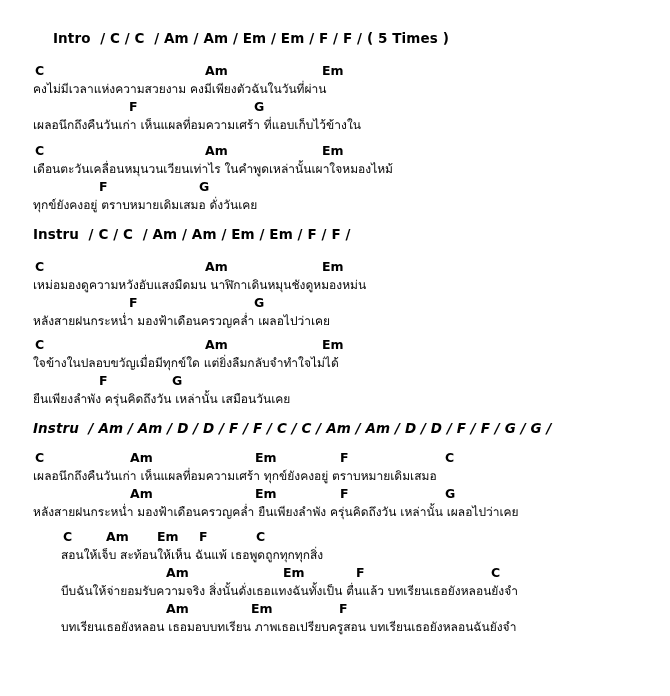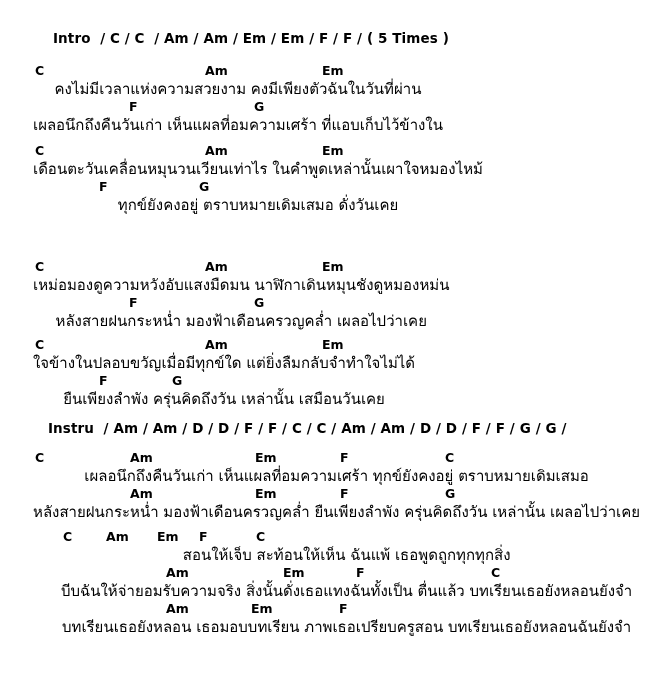--- a/index.html
+++ b/index.html
@@ -40,33 +40,33 @@
     white-space: pre;
   }
   .chord {
     position: absolute;
     top: 0;
     font-weight: bold;
     font-size: 12.5px;
     line-height: 16px;
   }
   .lyricline {
-    font-size: 15px;
+    font-size: 12px;
     font-weight: normal;
     line-height: 20px;
     height: 20px;
     white-space: pre;
-    text-align: center;
   }
 </style>
 </head>
 <body>
 
 <div class="sheet" id="sheet">
     <div class="block" style="top: 30px; left: 33px; margin-left: 20px;"><div class="section-line"><span>Intro</span><span>  </span><span>/ C / C  / Am / Am / Em / Em / F / F / ( 5 Times )</span></div></div>
     <div class="block" style="top: 63px; left: 33px;"><div class="chordline"><span class="chord" style="left: 2px;">C</span><span class="chord" style="left: 172px;">Am</span><span class="chord" style="left: 289px;">Em</span></div><div class="lyricline">คงไม่มีเวลาแห่งความสวยงาม คงมีเพียงตัวฉันในวันที่ผ่าน</div><div class="chordline"><span class="chord" style="left: 96px;">F</span><span class="chord" style="left: 221px;">G</span></div><div class="lyricline">เผลอนึกถึงคืนวันเก่า เห็นแผลที่อมความเศร้า ที่แอบเก็บไว้ข้างใน</div></div>
     <div class="block" style="top: 143px; left: 33px;"><div class="chordline"><span class="chord" style="left: 2px;">C</span><span class="chord" style="left: 172px;">Am</span><span class="chord" style="left: 289px;">Em</span></div><div class="lyricline">เดือนตะวันเคลื่อนหมุนวนเวียนเท่าไร ในคำพูดเหล่านั้นเผาใจหมองไหม้</div><div class="chordline"><span class="chord" style="left: 66px;">F</span><span class="chord" style="left: 166px;">G</span></div><div class="lyricline">ทุกข์ยังคงอยู่ ตราบหมายเดิมเสมอ ดั่งวันเคย</div></div>
+    <div class="block" style="top: 226px; left: 33px;"><div class="section-line"><span>Instru</span><span>  </span><span>/ C / C  / Am / Am / Em / Em / F / F /</span></div></div>
     <div class="block" style="top: 259px; left: 33px;"><div class="chordline"><span class="chord" style="left: 2px;">C</span><span class="chord" style="left: 172px;">Am</span><span class="chord" style="left: 289px;">Em</span></div><div class="lyricline">เหม่อมองดูความหวังอับแสงมืดมน นาฬิกาเดินหมุนชังดูหมองหม่น</div><div class="chordline"><span class="chord" style="left: 96px;">F</span><span class="chord" style="left: 221px;">G</span></div><div class="lyricline">หลังสายฝนกระหน่ำ มองฟ้าเดือนครวญคล่ำ เผลอไปว่าเคย</div></div>
     <div class="block" style="top: 337px; left: 33px;"><div class="chordline"><span class="chord" style="left: 2px;">C</span><span class="chord" style="left: 172px;">Am</span><span class="chord" style="left: 289px;">Em</span></div><div class="lyricline">ใจข้างในปลอบขวัญเมื่อมีทุกข์ใด แต่ยิ่งลืมกลับจำทำใจไม่ได้</div><div class="chordline"><span class="chord" style="left: 66px;">F</span><span class="chord" style="left: 139px;">G</span></div><div class="lyricline">ยืนเพียงลำพัง ครุ่นคิดถึงวัน เหล่านั้น เสมือนวันเคย</div></div>
-    <div class="block" style="top: 420px; left: 48px;"><div class="section-line"><span>Instru</span><span>  </span><span>/ Am / Am / D / D / F / F / C / C / Am / Am / D / D / F / F / G / G /</span></div></div>
+    <div class="block" style="top: 420px; left: 33px; font-style: italic;"><div class="section-line"><span>Instru</span><span>  </span><span>/ Am / Am / D / D / F / F / C / C / Am / Am / D / D / F / F / G / G /</span></div></div>
     <div class="block" style="top: 450px; left: 33px;"><div class="chordline"><span class="chord" style="left: 2px;">C</span><span class="chord" style="left: 97px;">Am</span><span class="chord" style="left: 222px;">Em</span><span class="chord" style="left: 307px;">F</span><span class="chord" style="left: 412px;">C</span></div><div class="lyricline">เผลอนึกถึงคืนวันเก่า เห็นแผลที่อมความเศร้า ทุกข์ยังคงอยู่ ตราบหมายเดิมเสมอ</div><div class="chordline"><span class="chord" style="left: 97px;">Am</span><span class="chord" style="left: 222px;">Em</span><span class="chord" style="left: 307px;">F</span><span class="chord" style="left: 412px;">G</span></div><div class="lyricline">หลังสายฝนกระหน่ำ มองฟ้าเดือนครวญคล่ำ ยืนเพียงลำพัง ครุ่นคิดถึงวัน เหล่านั้น เผลอไปว่าเคย</div></div>
     <div class="block" style="top: 529px; left: 61px;"><div class="chordline"><span class="chord" style="left: 2px;">C</span><span class="chord" style="left: 45px;">Am</span><span class="chord" style="left: 96px;">Em</span><span class="chord" style="left: 138px;">F</span><span class="chord" style="left: 195px;">C</span></div><div class="lyricline">สอนให้เจ็บ สะท้อนให้เห็น ฉันแพ้ เธอพูดถูกทุกทุกสิ่ง</div><div class="chordline"><span class="chord" style="left: 105px;">Am</span><span class="chord" style="left: 222px;">Em</span><span class="chord" style="left: 295px;">F</span><span class="chord" style="left: 430px;">C</span></div><div class="lyricline">บีบฉันให้จ่ายอมรับความจริง สิ่งนั้นดั่งเธอแทงฉันทั้งเป็น ตื่นแล้ว บทเรียนเธอยังหลอนยังจำ</div><div class="chordline"><span class="chord" style="left: 105px;">Am</span><span class="chord" style="left: 190px;">Em</span><span class="chord" style="left: 278px;">F</span></div><div class="lyricline">บทเรียนเธอยังหลอน เธอมอบบทเรียน ภาพเธอเปรียบครูสอน บทเรียนเธอยังหลอนฉันยังจำ</div></div>
   </div>
 
 </body></html>

